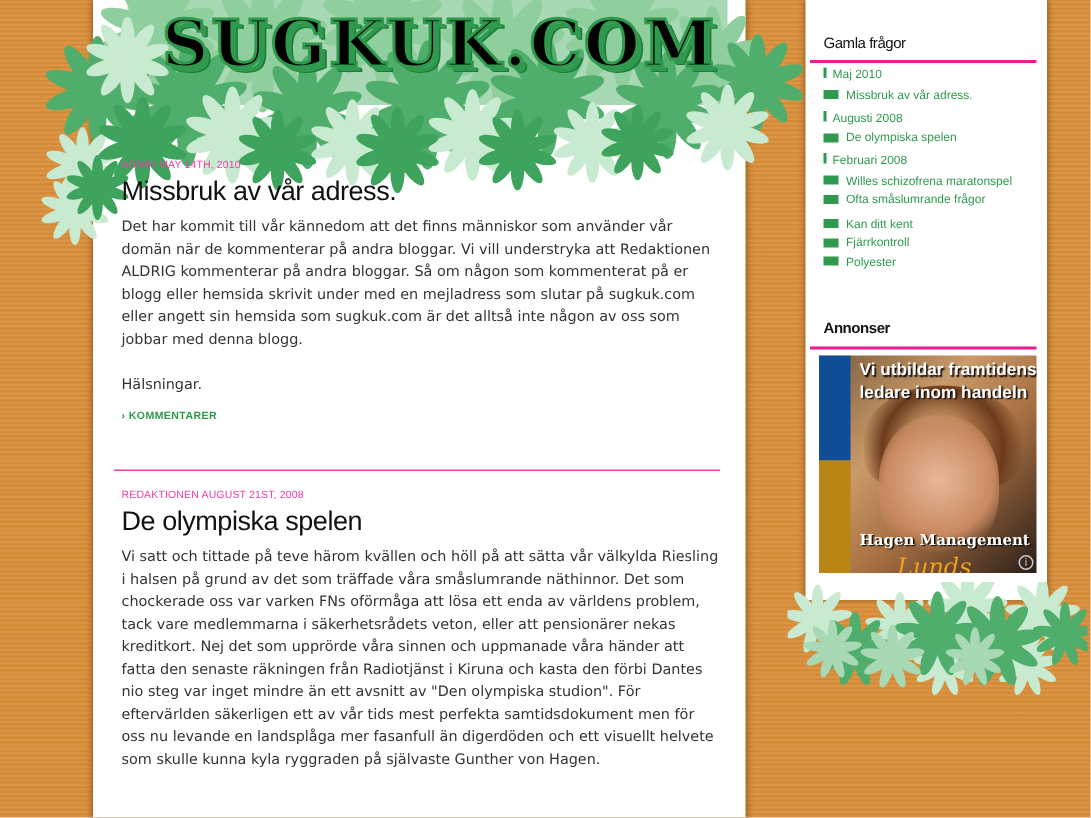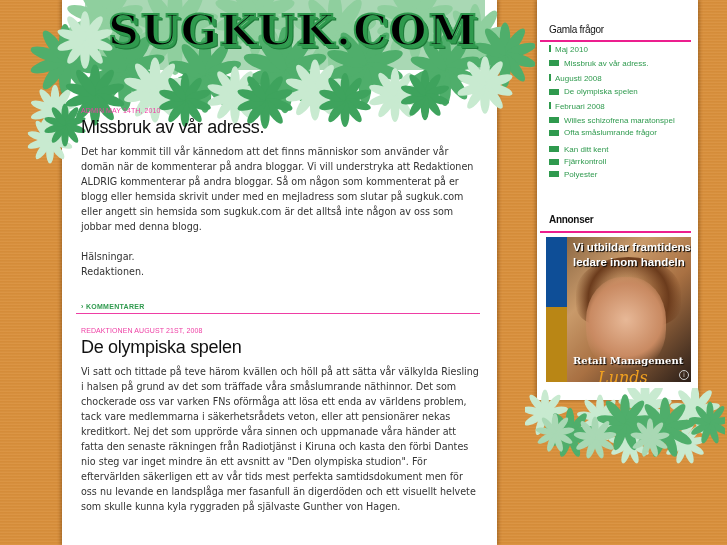--- a/index.html
+++ b/index.html
@@ -128,21 +128,20 @@
 </div>
 
 <div class="logo">SUGKUK.COM</div>
 
 <div class="post" style="top:107px;">
   <div class="post-meta">ADMIN MAY 14TH, 2010</div>
   <div class="post-title">Missbruk av vår adress.</div>
   <div class="post-body">
     <p>Det har kommit till vår kännedom att det finns människor som använder vår domän när de kommenterar på andra bloggar. Vi vill understryka att Redaktionen ALDRIG kommenterar på andra bloggar. Så om någon som kommenterat på er blogg eller hemsida skrivit under med en mejladress som slutar på sugkuk.com eller angett sin hemsida som sugkuk.com är det alltså inte någon av oss som jobbar med denna blogg.</p>
     <div>Hälsningar.</div>
-    <p>Redaktionen.</p>
   </div>
   <a class="comments">› KOMMENTARER</a>
 </div>
 <div class="divider" style="top:313px;"></div>
 
 <div class="post" style="top:327px;">
   <div class="post-meta">REDAKTIONEN AUGUST 21ST, 2008</div>
   <div class="post-title">De olympiska spelen</div>
   <div class="post-body">
     <p>Vi satt och tittade på teve härom kvällen och höll på att sätta vår välkylda Riesling i halsen på grund av det som träffade våra småslumrande näthinnor. Det som chockerade oss var varken FNs oförmåga att lösa ett enda av världens problem, tack vare medlemmarna i säkerhetsrådets veton, eller att pensionärer nekas kreditkort. Nej det som upprörde våra sinnen och uppmanade våra händer att fatta den senaste räkningen från Radiotjänst i Kiruna och kasta den förbi Dantes nio steg var inget mindre än ett avsnitt av "Den olympiska studion". För eftervärlden säkerligen ett av vår tids mest perfekta samtidsdokument men för oss nu levande en landsplåga mer fasanfull än digerdöden och ett visuellt helvete som skulle kunna kyla ryggraden på självaste Gunther von Hagen.</p>
@@ -205,21 +204,21 @@
 
 <div class="side-heading" style="top:214px;font-weight:bold;">Annonser</div>
 <div class="side-rule" style="top:231px;"></div>
 
 <div class="ad">
   <div class="blue"></div>
   <div class="gold"></div>
   <div class="hair"></div>
   <div class="face"></div>
   <div class="headline">Vi utbildar framtidens ledare inom handeln</div>
-  <div class="product">Retail Management</div>
+  <div class="product">Hagen Management</div>
   <div class="uni">Lunds universitet</div>
   <div class="info">i</div>
 </div>
 
 <svg width="200" height="80" viewBox="0 0 200 80" style="position:absolute;left:525px;top:388px;">
   <defs>
     <g id="fl2">
       <ellipse cx="0" cy="-9" rx="3" ry="9"></ellipse>
       <ellipse cx="0" cy="-9" rx="3" ry="9" transform="rotate(40)"></ellipse>
       <ellipse cx="0" cy="-9" rx="3" ry="9" transform="rotate(80)"></ellipse>

